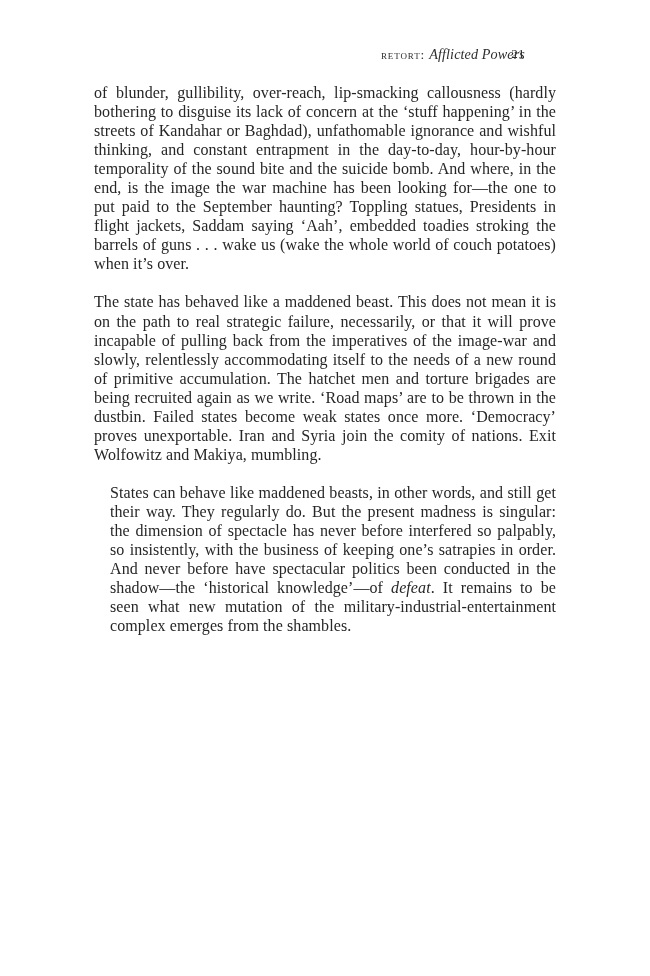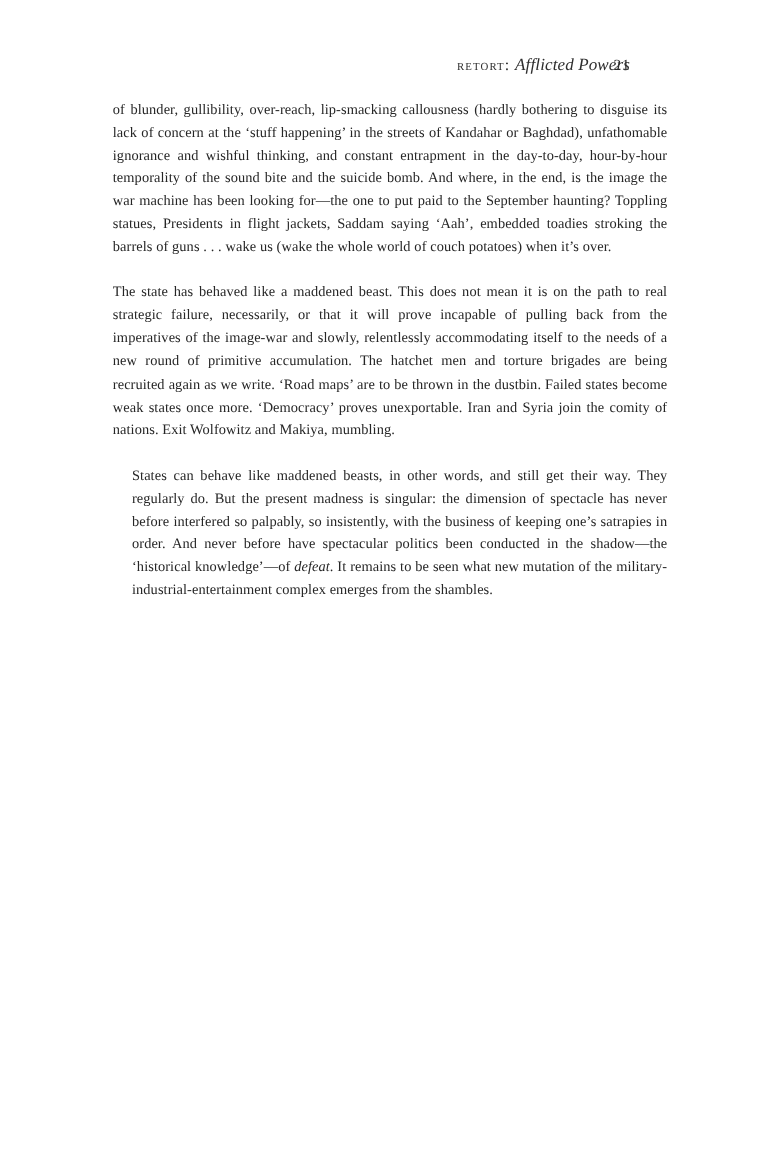--- a/index.html
+++ b/index.html
@@ -57,21 +57,21 @@
   .rh-inner {
     position: relative;
     display: block;
   }
 
   
   .body-copy p {
     margin: 0 0 19px 0;
     text-align: justify;
     text-justify: inter-word;
-    font-size: 12px;
+    font-size: 16px;
     line-height: 19.05px;
     letter-spacing: 0.005em;
     word-spacing: 0.004em;
     hyphens: manual;
     text-indent: 0;
   }
   .body-copy p:last-child {
     margin-bottom: 0;
     margin-left: 16px;
   }

